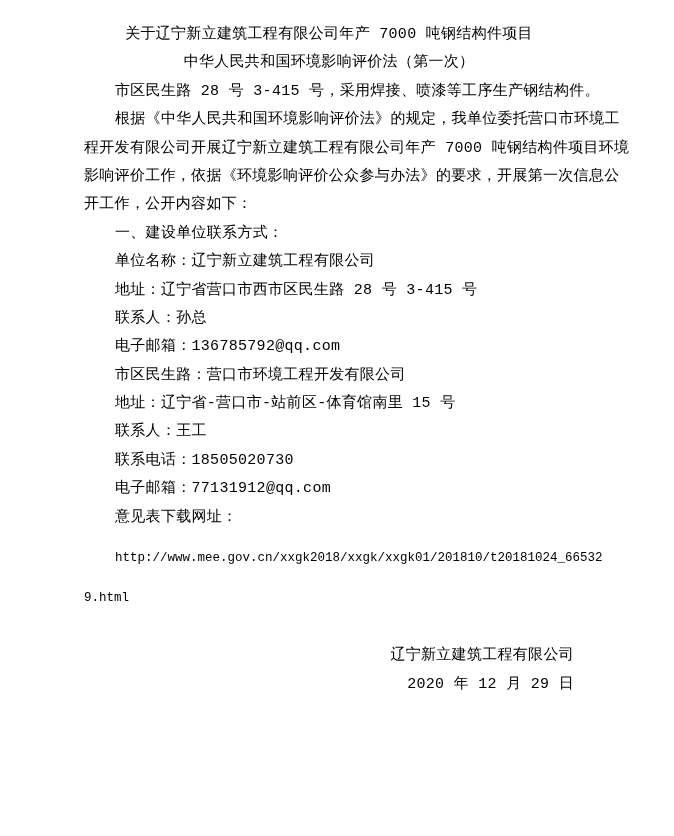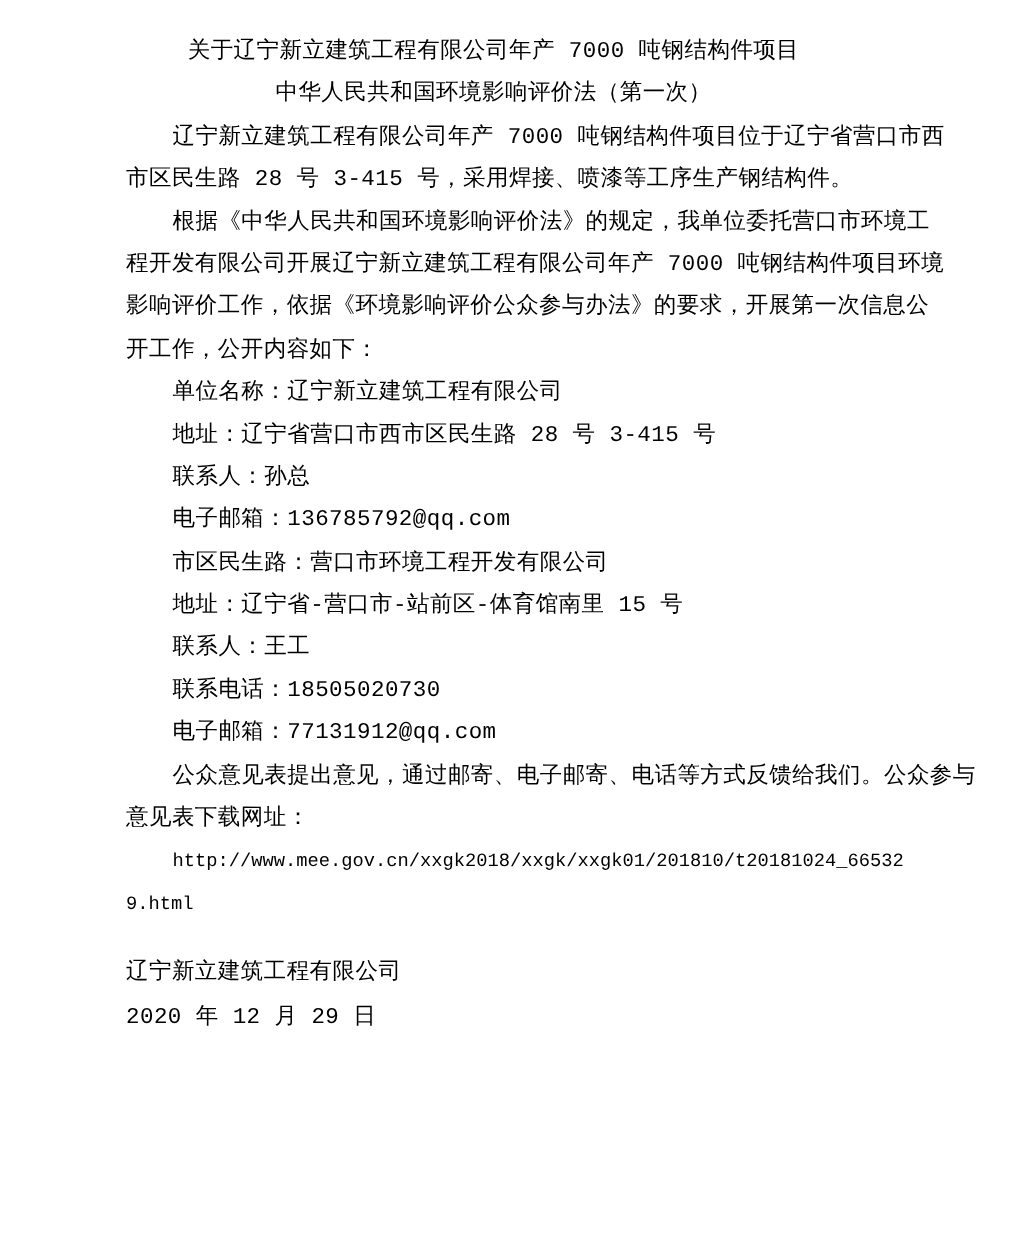--- a/index.html
+++ b/index.html
@@ -27,48 +27,51 @@
   }
   .title-line {
     text-align: center;
   }
   .para .line:first-child {
     text-indent: 31px;
   }
   .line.ascii {
     font-size: 12.5px;
     letter-spacing: 0;
+    margin-top: 12px;
   }
   .signature {
-    margin-top: 17px;
-    text-align: left;
+    margin-top: 28px;
+    text-align: right;
   }
   .signature .line {
     line-height: 29.5px;
     height: 29.5px;
   }
 </style>
 </head>
 <body>
 
 <div class="doc">
   <div>
       <div class="line title-line">关于辽宁新立建筑工程有限公司年产 7000 吨钢结构件项目</div>
       <div class="line title-line">中华人民共和国环境影响评价法（第一次）</div>
     </div>
   <div>
       <div class="para">
-        <div class="line">辽宁新立建筑工程有限公司年产 7000 吨钢结构件项目位于辽宁省营口市西</div>
         <div class="line">市区民生路 28 号 3-415 号，采用焊接、喷漆等工序生产钢结构件。</div>
       </div>
       <div class="para">
         <div class="line">根据《中华人民共和国环境影响评价法》的规定，我单位委托营口市环境工</div>
         <div class="line">程开发有限公司开展辽宁新立建筑工程有限公司年产 7000 吨钢结构件项目环境</div>
         <div class="line">影响评价工作，依据《环境影响评价公众参与办法》的要求，开展第一次信息公</div>
         <div class="line">开工作，公开内容如下：</div>
+      </div>
+      <div class="para">
+        <div class="line">一、建设单位联系方式：</div>
       </div>
       <div class="para">
         <div class="line">单位名称：辽宁新立建筑工程有限公司</div>
       </div>
       <div class="para">
         <div class="line">地址：辽宁省营口市西市区民生路 28 号 3-415 号</div>
       </div>
       <div class="para">
         <div class="line">联系人：孙总</div>
       </div>
@@ -84,21 +87,20 @@
       <div class="para">
         <div class="line">联系人：王工</div>
       </div>
       <div class="para">
         <div class="line">联系电话：18505020730</div>
       </div>
       <div class="para">
         <div class="line">电子邮箱：77131912@qq.com</div>
       </div>
       <div class="para">
-        <div class="line">公众意见表提出意见，通过邮寄、电子邮寄、电话等方式反馈给我们。公众参与</div>
         <div class="line">意见表下载网址：</div>
       </div>
       <div class="para">
         <div class="line ascii">http://www.mee.gov.cn/xxgk2018/xxgk/xxgk01/201810/t20181024_66532</div>
         <div class="line ascii">9.html</div>
       </div>
     </div>
   <div class="signature">
     <div class="line">辽宁新立建筑工程有限公司</div>
     <div class="line">2020 年 12 月 29 日</div>

